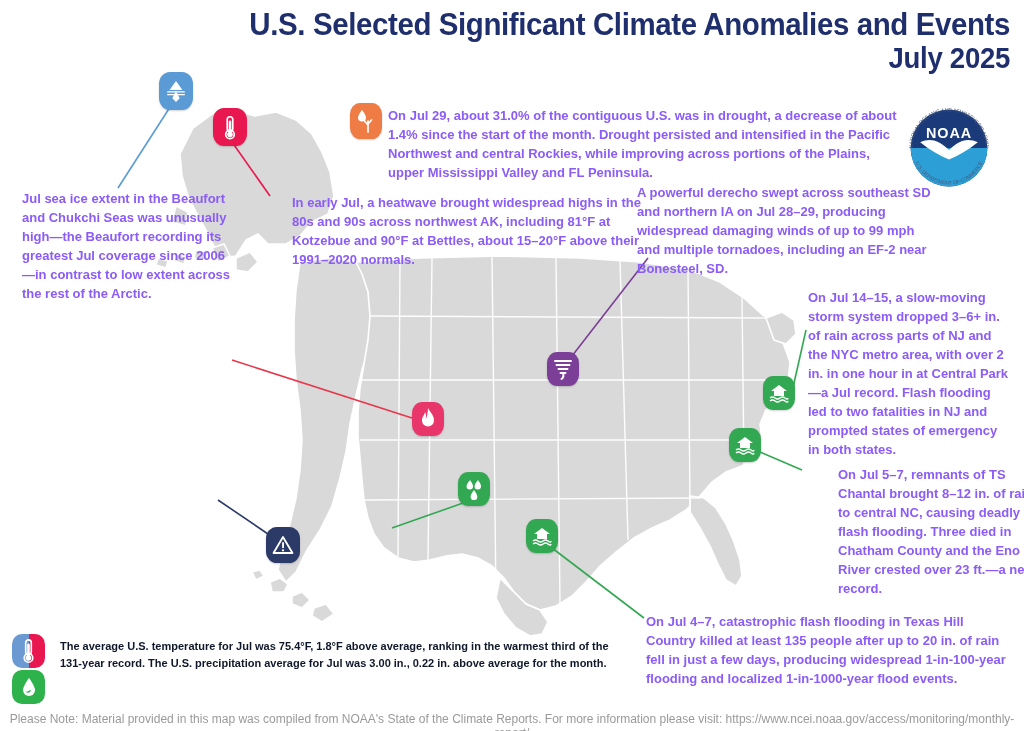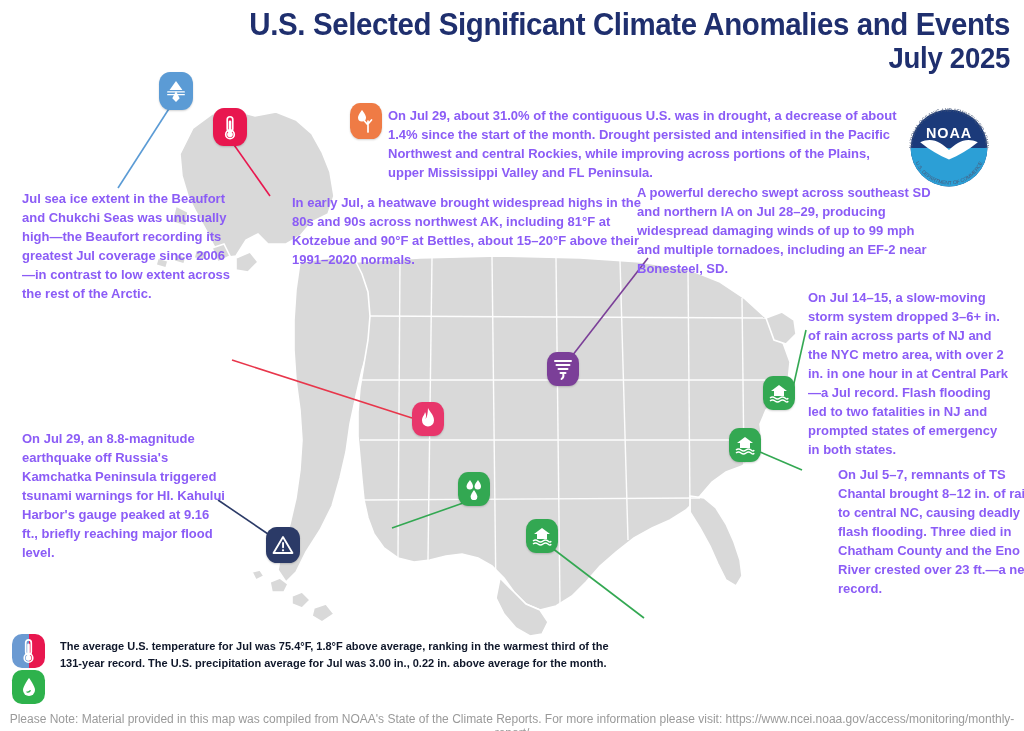--- a/index.html
+++ b/index.html
@@ -231,33 +231,33 @@
     <svg width="24" height="22" viewBox="0 0 24 22">
       <path d="M12 3 L21.5 19 H2.5 Z" fill="none" stroke="#ffffff" stroke-width="1.8" stroke-linejoin="round"></path>
       <rect x="11.1" y="8" width="1.9" height="6.2" rx="0.9" fill="#ffffff"></rect>
       <circle cx="12" cy="16.3" r="1.15" fill="#ffffff"></circle>
     </svg>
   </div>
 
   <div class="tb" style="left:22px;top:190px;width:212px;">Jul sea ice extent in the Beaufort and Chukchi Seas was unusually high—the Beaufort recording its greatest Jul coverage since 2006—in contrast to low extent across the rest of the Arctic.</div>
 
 
-  <div class="tb" style="left:22px;top:430px;width:205px;">On Jul 29, an 8.8-magnitude earthquake off Russia's Kamchatka Peninsula triggered tsunami warnings for HI. Kahului Harbor's gauge peaked at 9.16 ft., briefly reaching major flood level.</div>
 
   <div class="tb" style="left:388px;top:107px;width:514px;">On Jul 29, about 31.0% of the contiguous U.S. was in drought, a decrease of about 1.4% since the start of the month. Drought persisted and intensified in the Pacific Northwest and central Rockies, while improving across portions of the Plains, upper Mississippi Valley and FL Peninsula.</div>
 
   <div class="tb" style="left:252px;top:194px;width:358px;margin-left:40px;">In early Jul, a heatwave brought widespread highs in the 80s and 90s across northwest AK, including 81°F at Kotzebue and 90°F at Bettles, about 15–20°F above their 1991–2020 normals.</div>
 
   <div class="tb" style="left:637px;top:184px;width:300px;">A powerful derecho swept across southeast SD and northern IA on Jul 28–29, producing widespread damaging winds of up to 99 mph and multiple tornadoes, including an EF-2 near Bonesteel, SD.</div>
 
   <div class="tb" style="left:808px;top:289px;width:202px;">On Jul 14–15, a slow-moving storm system dropped 3–6+ in. of rain across parts of NJ and the NYC metro area, with over 2 in. in one hour in at Central Park—a Jul record. Flash flooding led to two fatalities in NJ and prompted states of emergency in both states.</div>
 
   <div class="tb" style="left:838px;top:466px;width:200px;">On Jul 5–7, remnants of TS Chantal brought 8–12 in. of rain to central NC, causing deadly flash flooding. Three died in Chatham County and the Eno River crested over 23 ft.—a new record.</div>
 
 
+  <div class="tb" style="left:646px;top:613px;width:362px;">On Jul 4–7, catastrophic flash flooding in Texas Hill Country killed at least 135 people after up to 20 in. of rain fell in just a few days, producing widespread 1-in-100-year flooding and localized 1-in-1000-year flood events.</div>
 
   <div class="legend">
     <div class="legend-icons">
 
       <div style="position:absolute;left:0;top:0;width:33px;height:34px;border-radius:30%;overflow:hidden;">
         <div style="position:absolute;left:0;top:0;width:50%;height:100%;background:#6b9ad2;"></div>
         <div style="position:absolute;left:50%;top:0;width:50%;height:100%;background:#e8174f;"></div>
         <svg style="position:absolute;left:9px;top:4px;" width="15" height="26" viewBox="0 0 16 28">
           <rect x="5" y="2" width="6" height="16" rx="3" fill="none" stroke="#ffffff" stroke-width="1.8"></rect>
           <circle cx="8" cy="21.5" r="4.6" fill="none" stroke="#ffffff" stroke-width="1.8"></circle>

